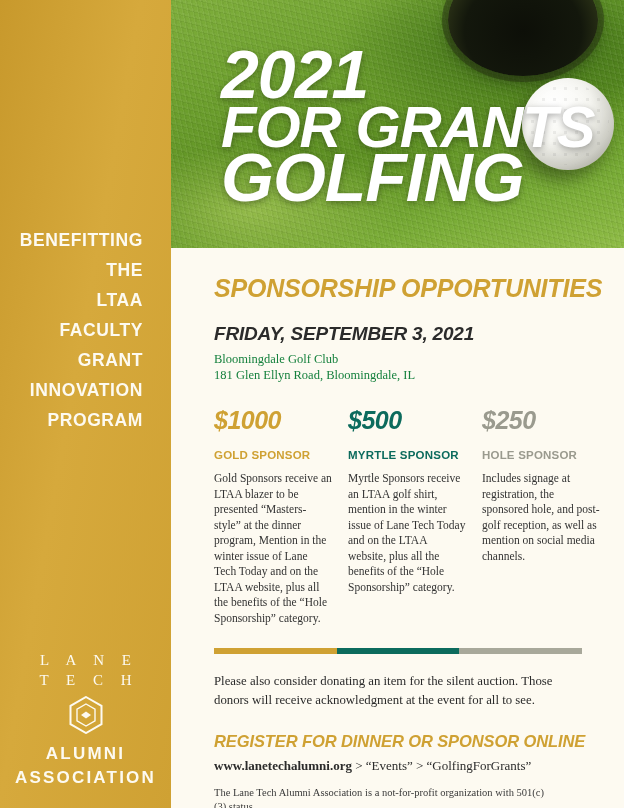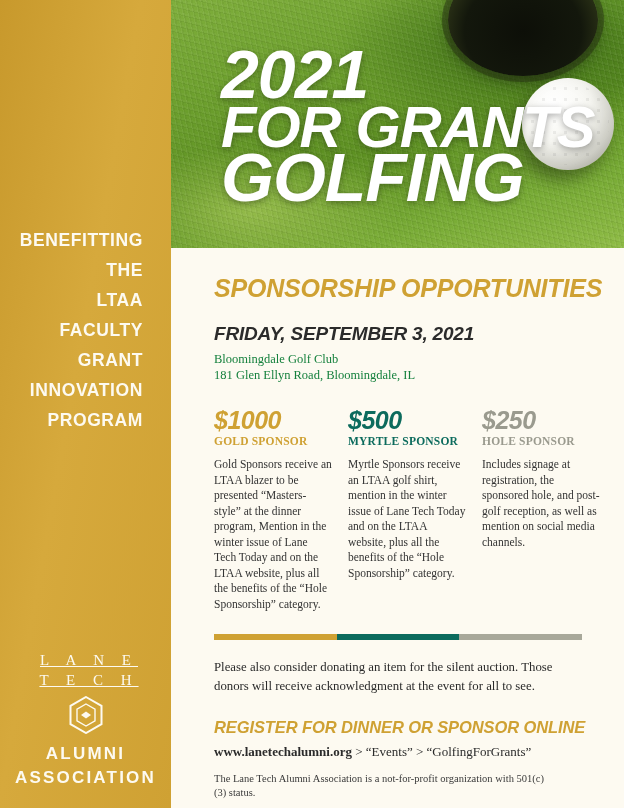--- a/index.html
+++ b/index.html
@@ -53,21 +53,20 @@
     bottom: 18px;
     text-align: center;
   }
   .logo .lane, .logo .tech {
     font-family: "Liberation Serif", serif;
     font-size: 15px;
     letter-spacing: 7px;
     color: #fdfaf1;
     line-height: 20px;
     padding-left: 7px;
-    text-decoration: underline;
   }
   .hex-wrap {
     width: 34px; height: 38px;
     margin: 6px auto 8px auto;
     position: relative;
   }
   .logo .alumni {
     font-family: "Liberation Sans", sans-serif;
     font-weight: bold;
     font-size: 17px;
@@ -189,25 +188,25 @@
   .tier { width: 118px; }
   .tier .amount {
     font-family: "Liberation Sans", sans-serif;
     font-weight: bold;
     font-style: italic;
     font-size: 25px;
     line-height: 26px;
     letter-spacing: -0.5px;
   }
   .tier .label {
-    font-family: Liberation Serif, serif;
+    font-family: Liberation Sans, sans-serif;
     font-weight: bold;
     font-size: 11.5px;
     letter-spacing: 0.2px;
-    margin-top: 2px;
+    margin-top: 16px;
     margin-bottom: 10px;
   }
   .tier .desc {
     font-family: "Liberation Serif", serif;
     font-size: 11.5px;
     line-height: 15.5px;
     color: #333333;
   }
   .gold .amount, .gold .label { color: #cfa133; }
   .myrtle .amount, .myrtle .label { color: #0c6b5d; }

